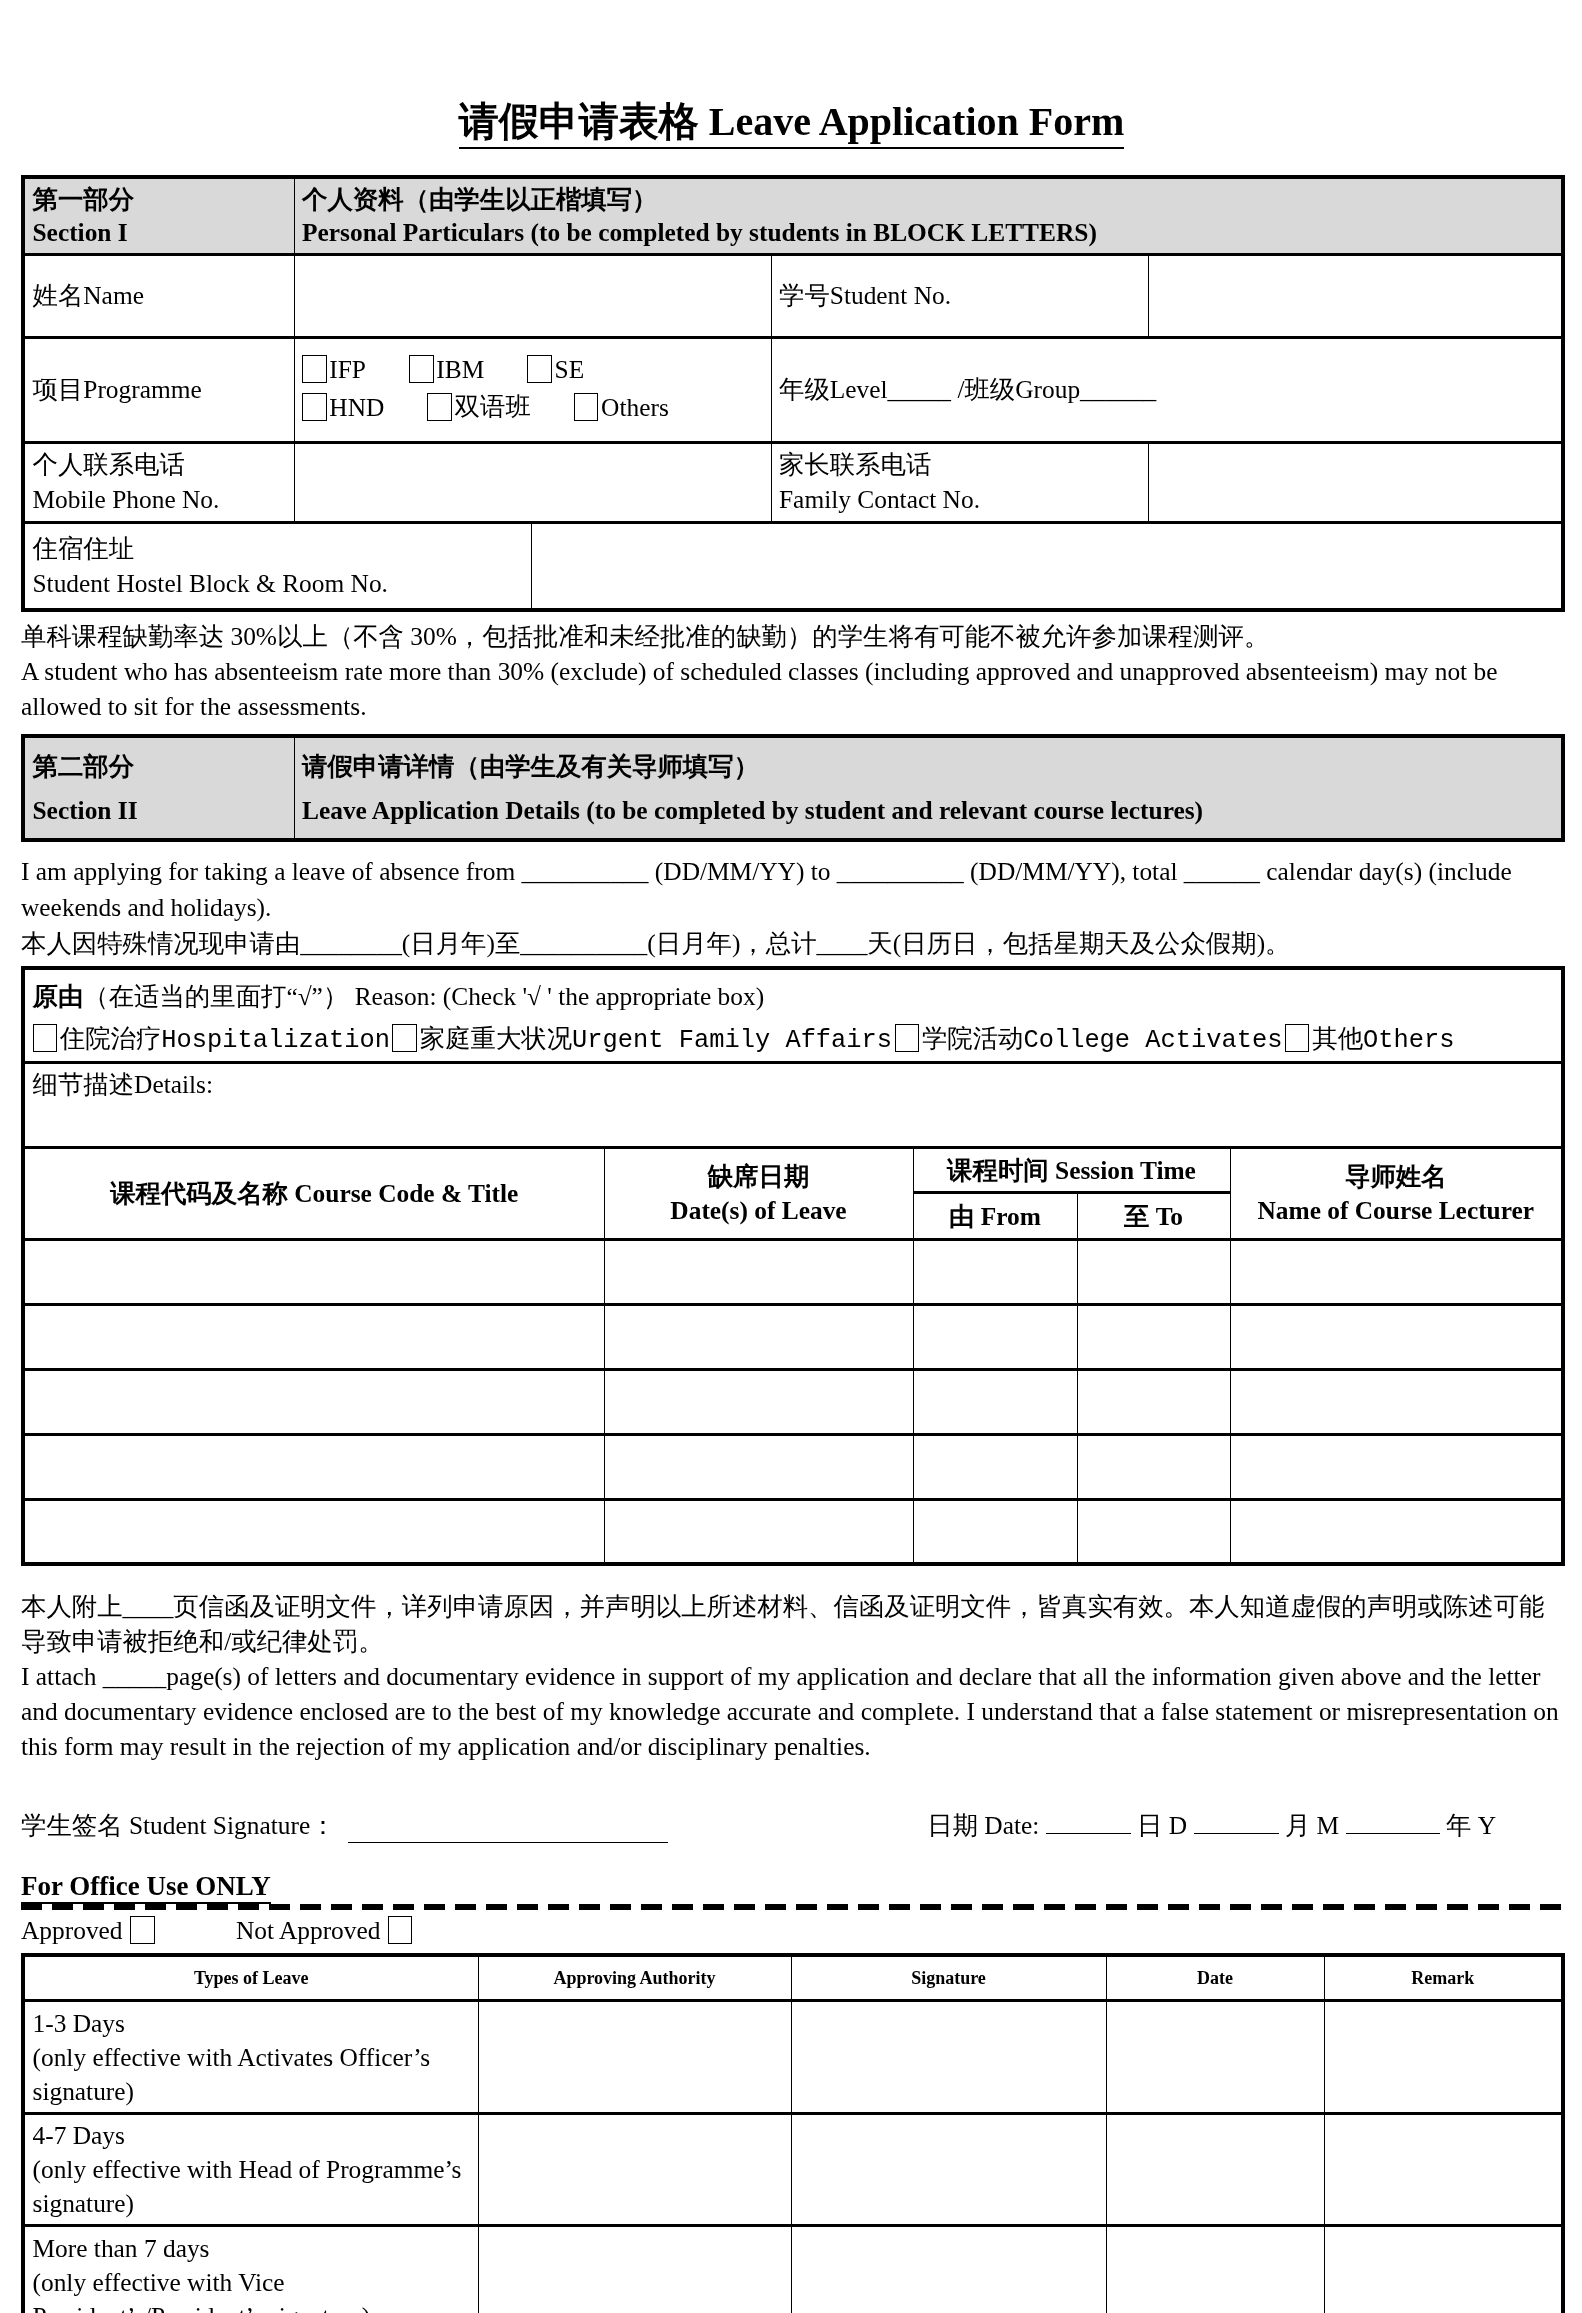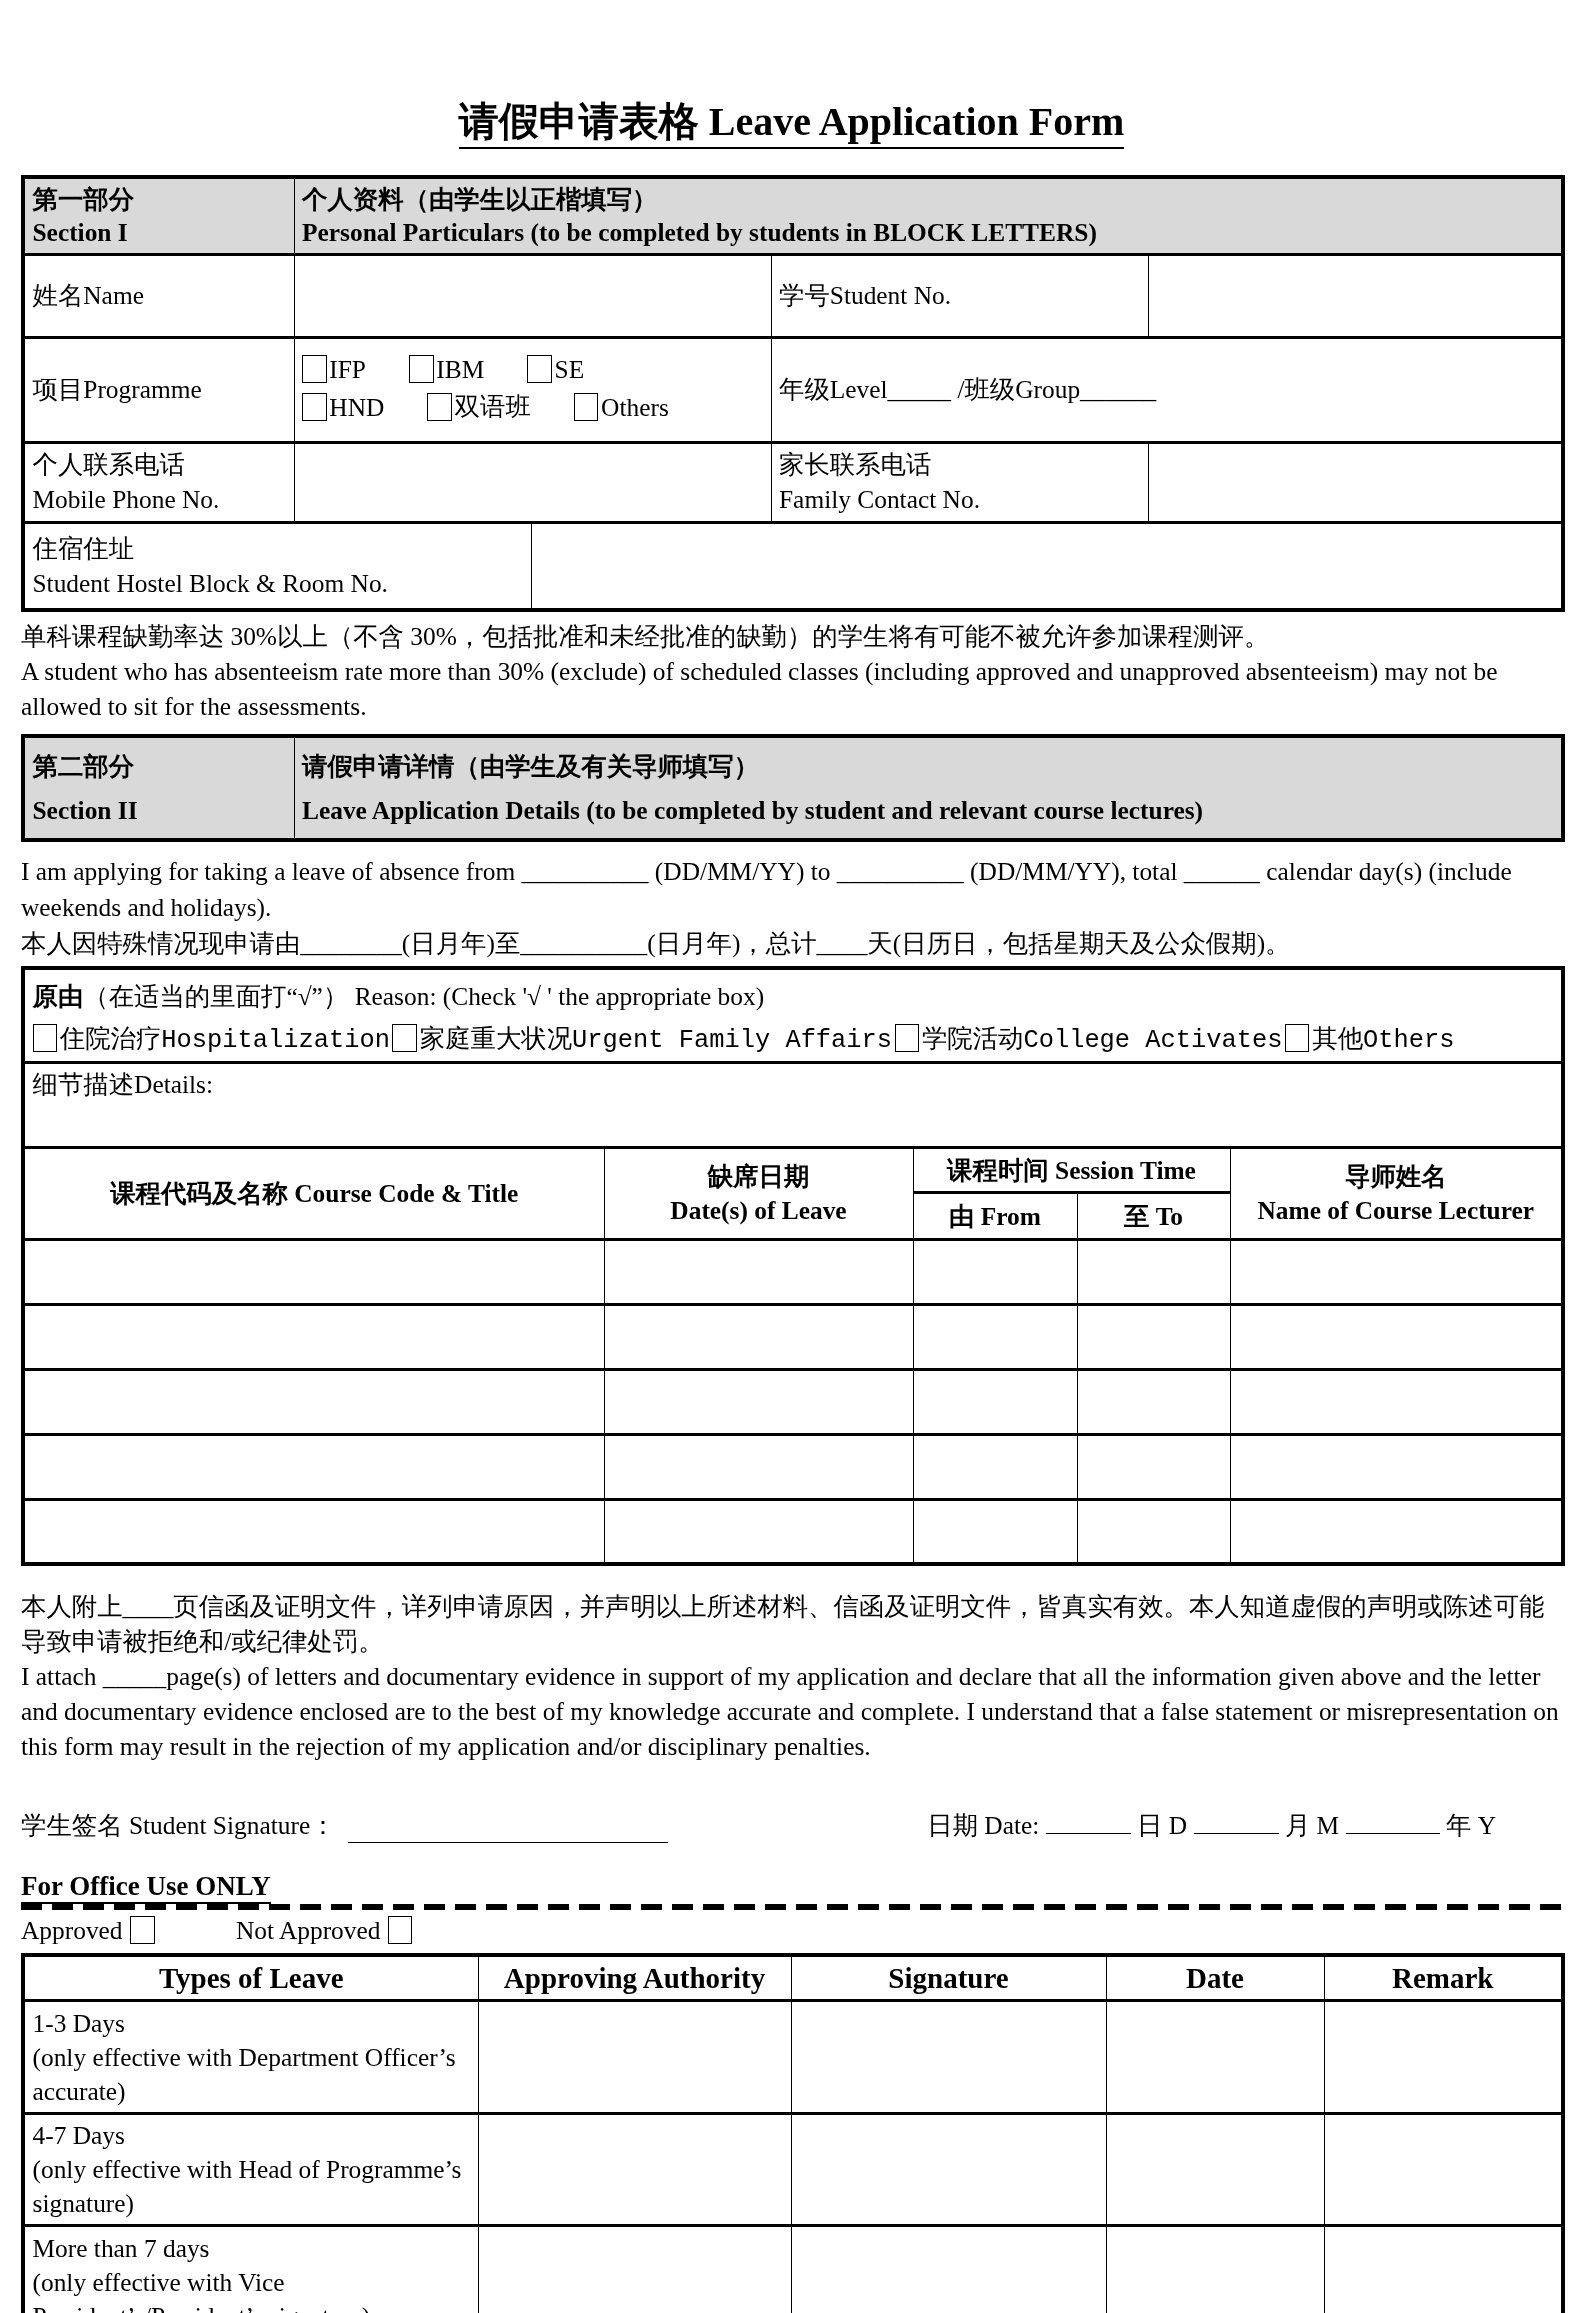--- a/index.html
+++ b/index.html
@@ -89,21 +89,21 @@
   .office-title { margin-top: 28px; font-weight: bold; font-size: 27px; }
   .office-title span { border-bottom: 2.8px solid #000; padding-bottom: 0.9px; }
   .dashline {
     margin-top: 2.8px; height: 5.6px; width: 1541px;
     background: repeating-linear-gradient(90deg, #000 0 21px, transparent 21px 31px);
   }
   .approve-row { margin-top: 5.6px; height: 34px; }
   .approve-row .second { margin-left: 75px; }
   .approve-row .cb { margin-left: 7.5px; margin-right: 0; }
   .office { margin-top: 3.8px; }
-  .office th { font-weight: bold; text-align: center; height: 45px; font-size: 29px; }
+  .office th { font-weight: bold; text-align: center; height: 45px; font-size: 18px; }
   .office td { vertical-align: middle; line-height: 34px; }
   .o-row1 { height: 105px; } .o-row2 { height: 105px; } .o-row3 { height: 109px; }
 </style>
 </head>
 <body>
 
 <div class="page">
 
 
   <div class="title">
@@ -324,21 +324,21 @@
         <tr>
       <th>Types of Leave</th>
       <th>Approving Authority</th>
       <th>Signature</th>
       <th>Date</th>
       <th>Remark</th>
     </tr>
     <tr class="o-row1">
       <td>
         <div>1-3 Days</div>
-        <div>(only effective with Department Officer’s accurate)</div>
+        <div>(only effective with Activates Officer’s signature)</div>
       </td>
       <td></td>
       <td></td>
       <td></td>
       <td></td>
     </tr>
     <tr class="o-row2">
       <td>
         <div>4-7 Days</div>
         <div>(only effective with Head of Programme’s signature)</div>

